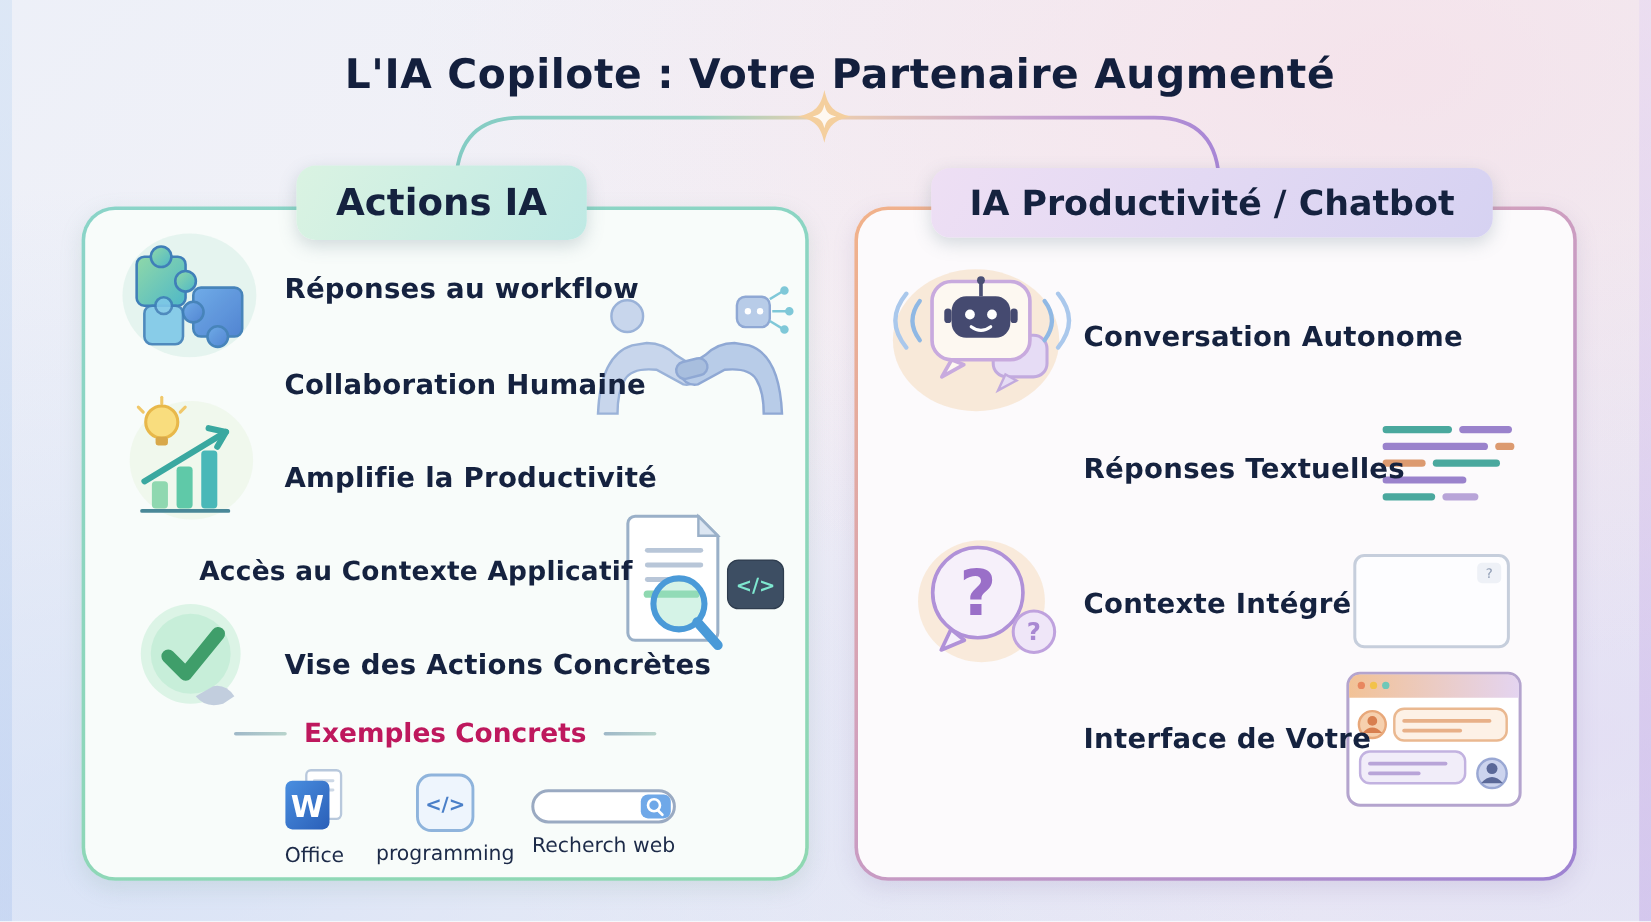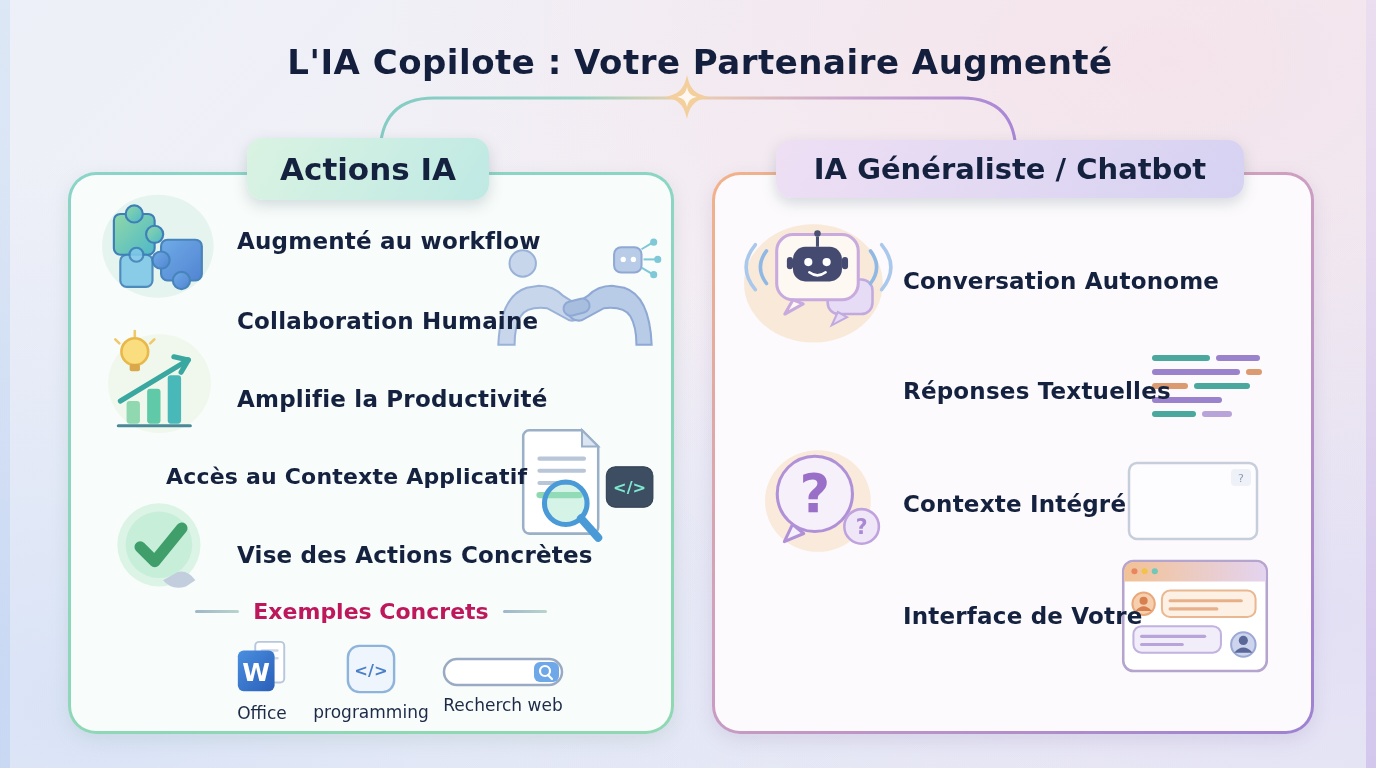--- a/index.html
+++ b/index.html
@@ -109,21 +109,21 @@
             <circle cx="33" cy="60" r="6.5"></circle>
           </g>
           <g fill="url(#pzB)" opacity="0.95">
             <rect x="56" y="46" width="38" height="38" rx="6"></rect>
             <circle cx="56" cy="65" r="8"></circle>
             <circle cx="75" cy="84" r="8"></circle>
           </g>
         </g>
       </svg>
 
-      <div class="label" style="left:166px;top:53px">Augmenté au workflow</div>
+      <div class="label" style="left:166px;top:53px">Réponses au workflow</div>
 
       <svg class="abs" style="left:415px;top:58px" width="178" height="132" viewBox="0 0 175 130">
         <g fill="#c8d6ec" stroke="#9ab2d8" stroke-width="2">
           <circle cx="36" cy="30" r="13"></circle>
           <path d="M12,110 Q14,62 40,54 L52,52 Q66,52 76,62 L98,76 Q92,88 82,86 L60,74 Q40,72 34,82 Q28,92 28,110 Z"></path>
         </g>
         <g fill="#b8cce8" stroke="#8fa8d4" stroke-width="2">
           <rect x="126" y="14" width="27" height="25" rx="7"></rect>
           <path d="M163,110 Q161,62 136,54 L124,52 Q110,52 100,62 L78,76 Q84,88 94,86 L116,74 Q136,72 142,82 Q148,92 148,110 Z"></path>
         </g>
@@ -321,14 +321,14 @@
         </g>
         <circle cx="120" cy="84" r="12" fill="#ccd4ee" stroke="#9aa8d4" stroke-width="2"></circle>
         <circle cx="120" cy="80" r="4.5" fill="#5a6898"></circle>
         <path d="M111,92 q9,-10 18,0" fill="#5a6898"></path>
       </svg>
 
     </div>
   </div>
 
   <div class="pill pill-left">Actions IA</div>
-  <div class="pill pill-right">IA Généraliste / Chatbot</div>
+  <div class="pill pill-right">IA Productivité / Chatbot</div>
 </div>
 
 </body></html>

